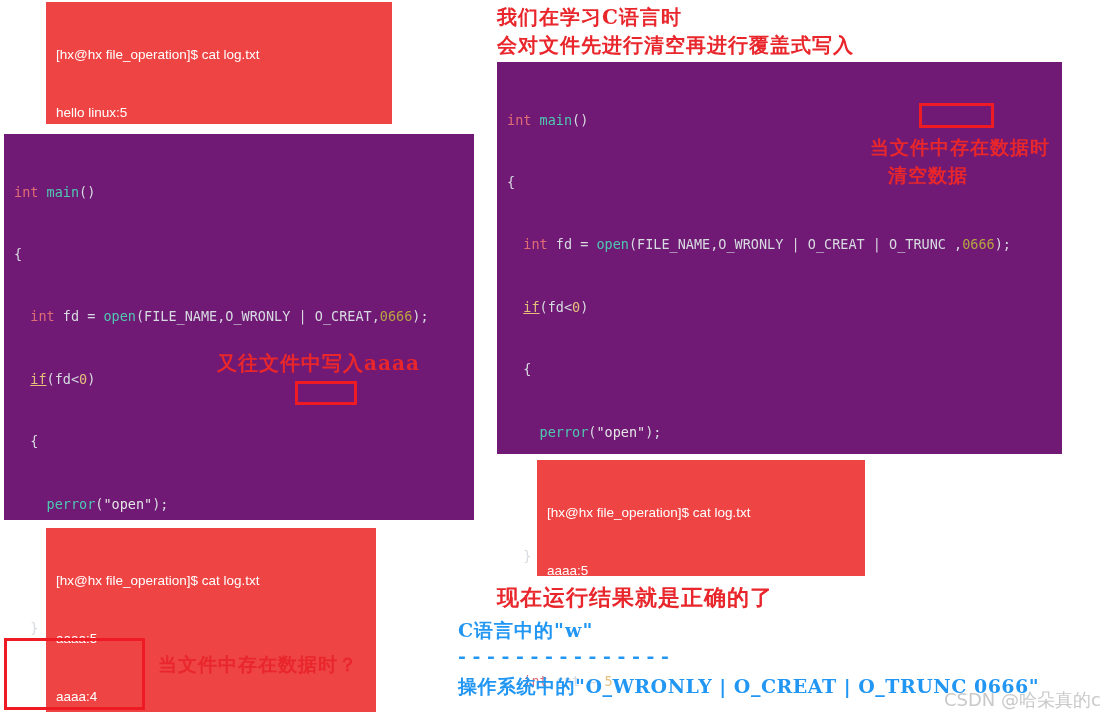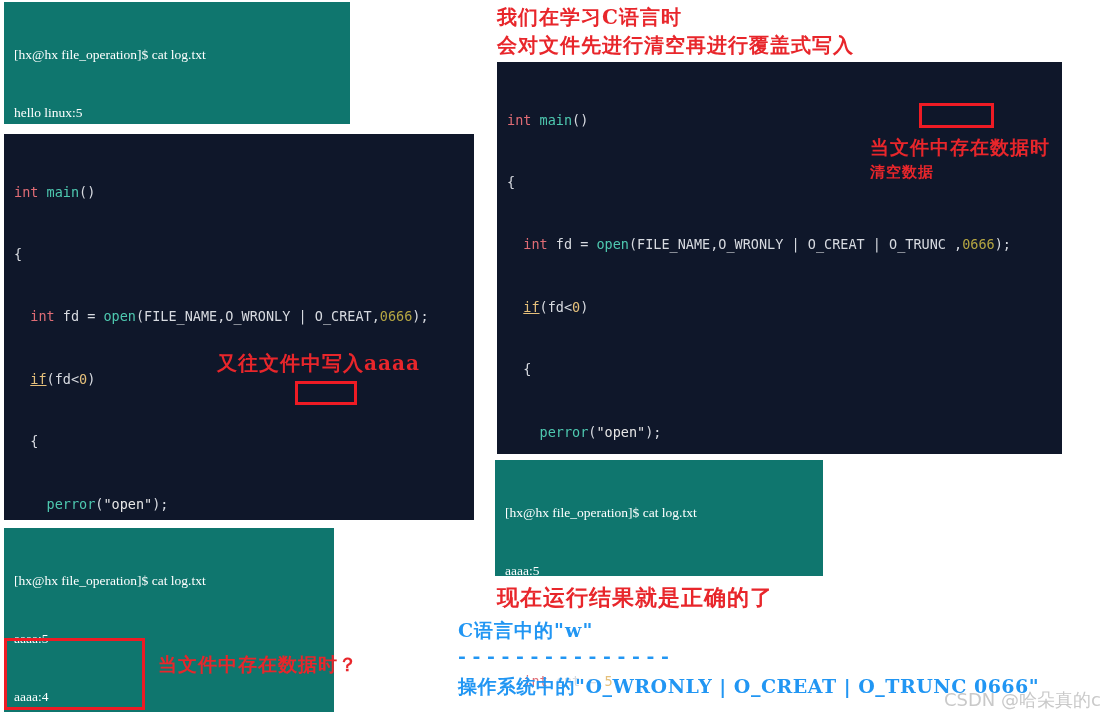--- a/index.html
+++ b/index.html
@@ -8,35 +8,36 @@
     background: #ffffff;
     width: 1108px; height: 714px;
     overflow: hidden;
     font-family: "DejaVu Sans", sans-serif;
   }
   .page { position: relative; width: 1108px; height: 714px; background: #ffffff; }
 
   
   .term {
     position: absolute;
-    background: #0f766e;
+    background: #ef4444;
     color: #ffffff;
-    font-family: Liberation Serif, serif;
+    font-family: Liberation Sans, sans-serif;
     font-size: 13.5px;
     line-height: 19.4px;
     padding: 4px 8px 4px 10px;
     white-space: pre;
     letter-spacing: 0px;
+    margin-left: 42px;
   }
   .term .line { display: block; height: 19.4px; }
 
   
   .code {
     position: absolute;
-    background: #0f172a;
+    background: #701a75;
     font-family: "DejaVu Sans Mono", "Liberation Mono", monospace;
     font-size: 13.5px;
     line-height: 20.8px;
     color: #d7dae0;
     padding: 6px 6px 6px 10px;
     white-space: pre;
   }
   .code .line { display: block; height: 20.8px; }
 
   
@@ -160,21 +161,21 @@
     
     
     
     
     
   </div>
 
   <div class="redbox" style="left:919px; top:103px; width:75px; height:25px;"></div>
 
   <div class="anno" style="left:870px; top:135px; font-size:19px; letter-spacing:1px;">当文件中存在数据时</div>
-  <div class="anno" style="left:870px; top:163px; font-size:15px; letter-spacing:1px;text-align:center;">清空数据</div>
+  <div class="anno" style="left:888px; top:163px; font-size:19px; letter-spacing:1px;text-align:center;">清空数据</div>
 
   <div class="term" style="left:495px; top:460px; width:328px; height:116px;">
     <span class="line">[hx@hx file_operation]$ cat log.txt</span>
     <span class="line">aaaa:5</span>
     <span class="line">aaaa:4</span>
     
     
   </div>
 
   <div class="anno" style="left:497px; top:583px; font-size:22px; letter-spacing:1px;">现在运行结果就是正确的了</div>

